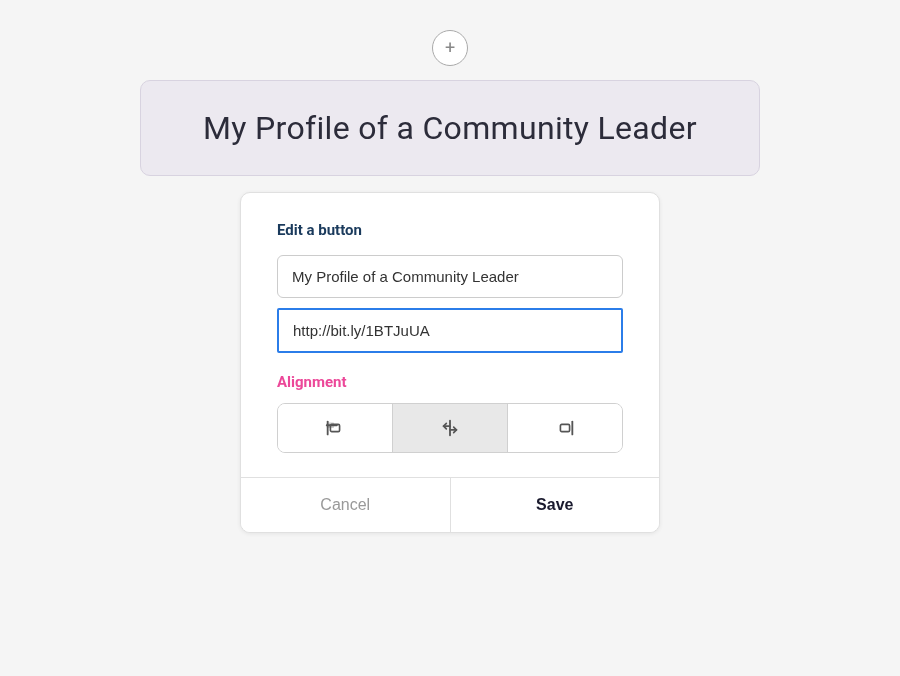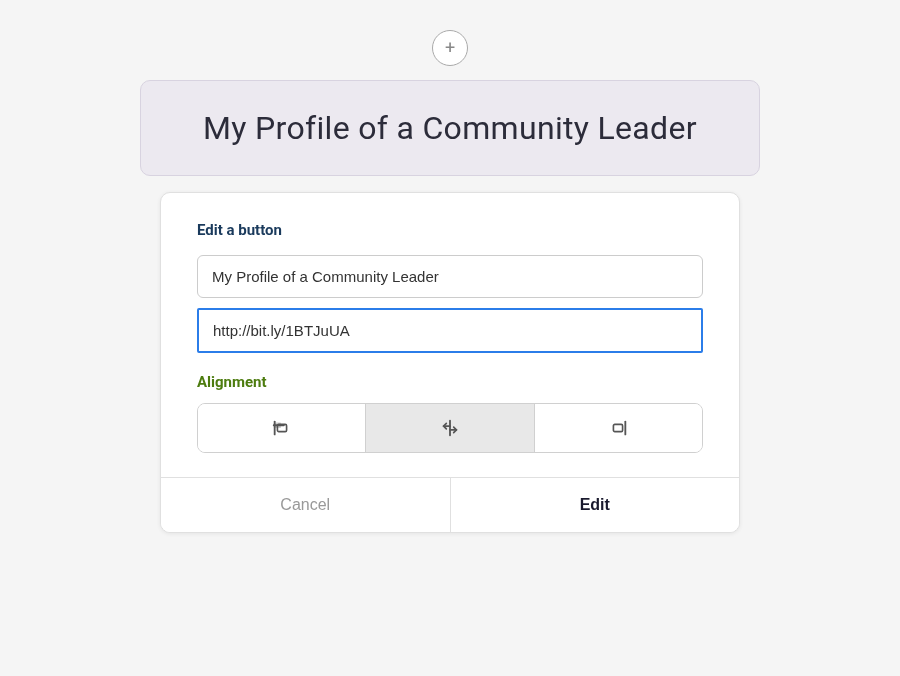--- a/index.html
+++ b/index.html
@@ -48,21 +48,21 @@
     }
 
     .title-bar-text {
       font-size: 32px;
       font-weight: 400;
       color: #2c2c3a;
       letter-spacing: 0.01em;
     }
 
     .edit-panel {
-      width: 580px;
+      width: 420px;
       background: white;
       border-radius: 10px;
       border: 1px solid #e0e0e0;
       box-shadow: 0 1px 4px rgba(0,0,0,0.07);
       overflow: hidden;
     }
 
     .edit-panel-body {
       padding: 28px 36px 24px 36px;
     }
@@ -94,21 +94,21 @@
       font-size: 15px;
       color: #333;
       outline: none;
       margin-bottom: 20px;
       background: white;
     }
 
     .alignment-label {
       font-size: 15px;
       font-weight: 700;
-      color: #4d7c0f;
+      color: #ec4899;
       margin-bottom: 12px;
     }
 
     .alignment-buttons {
       display: flex;
       gap: 0;
       border: 1px solid #d0d0d0;
       border-radius: 8px;
       overflow: hidden;
     }
@@ -228,17 +228,17 @@
       </button>
 
     </div>
 
   </div>
 
   <div class="edit-panel-footer">
 
     <button class="footer-btn cancel">Cancel</button>
 
-    <button class="footer-btn save">Edit</button>
+    <button class="footer-btn save">Save</button>
 
   </div>
 
 </div>
 
 </body></html>

